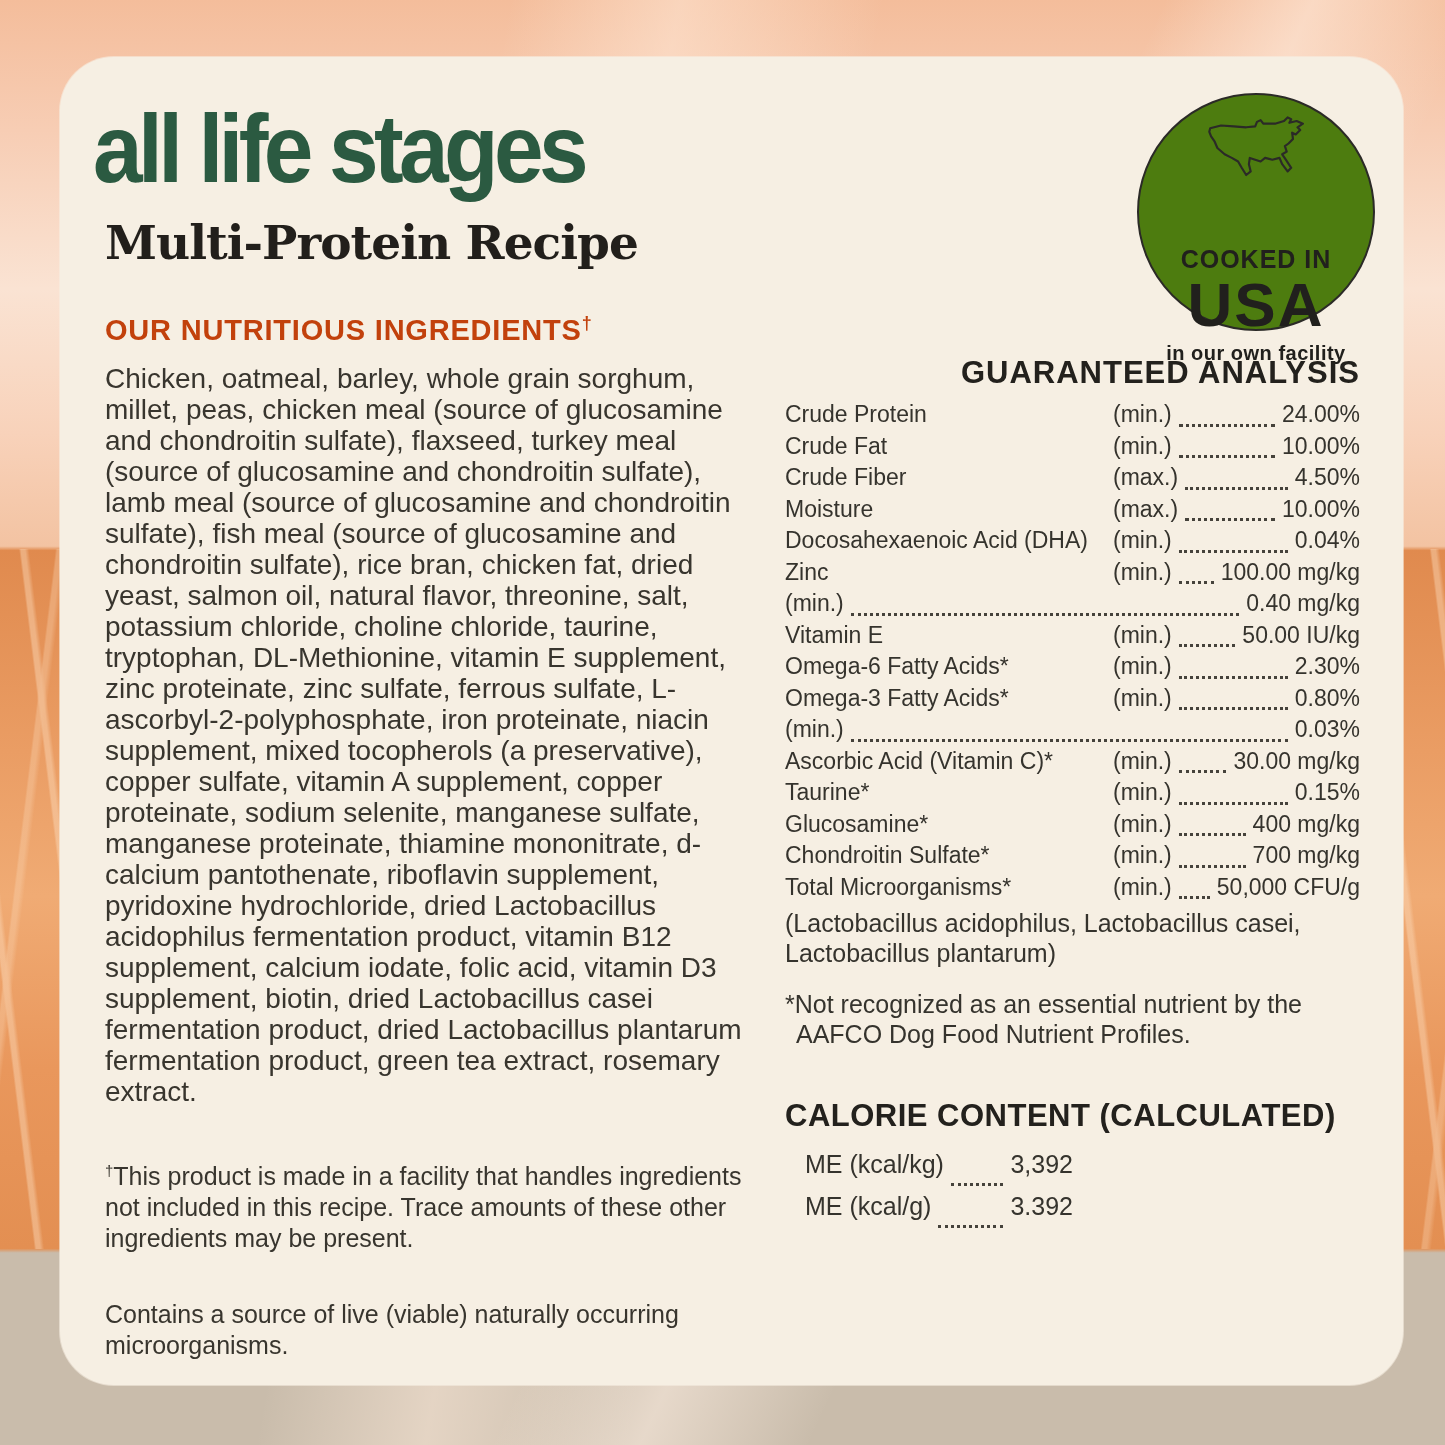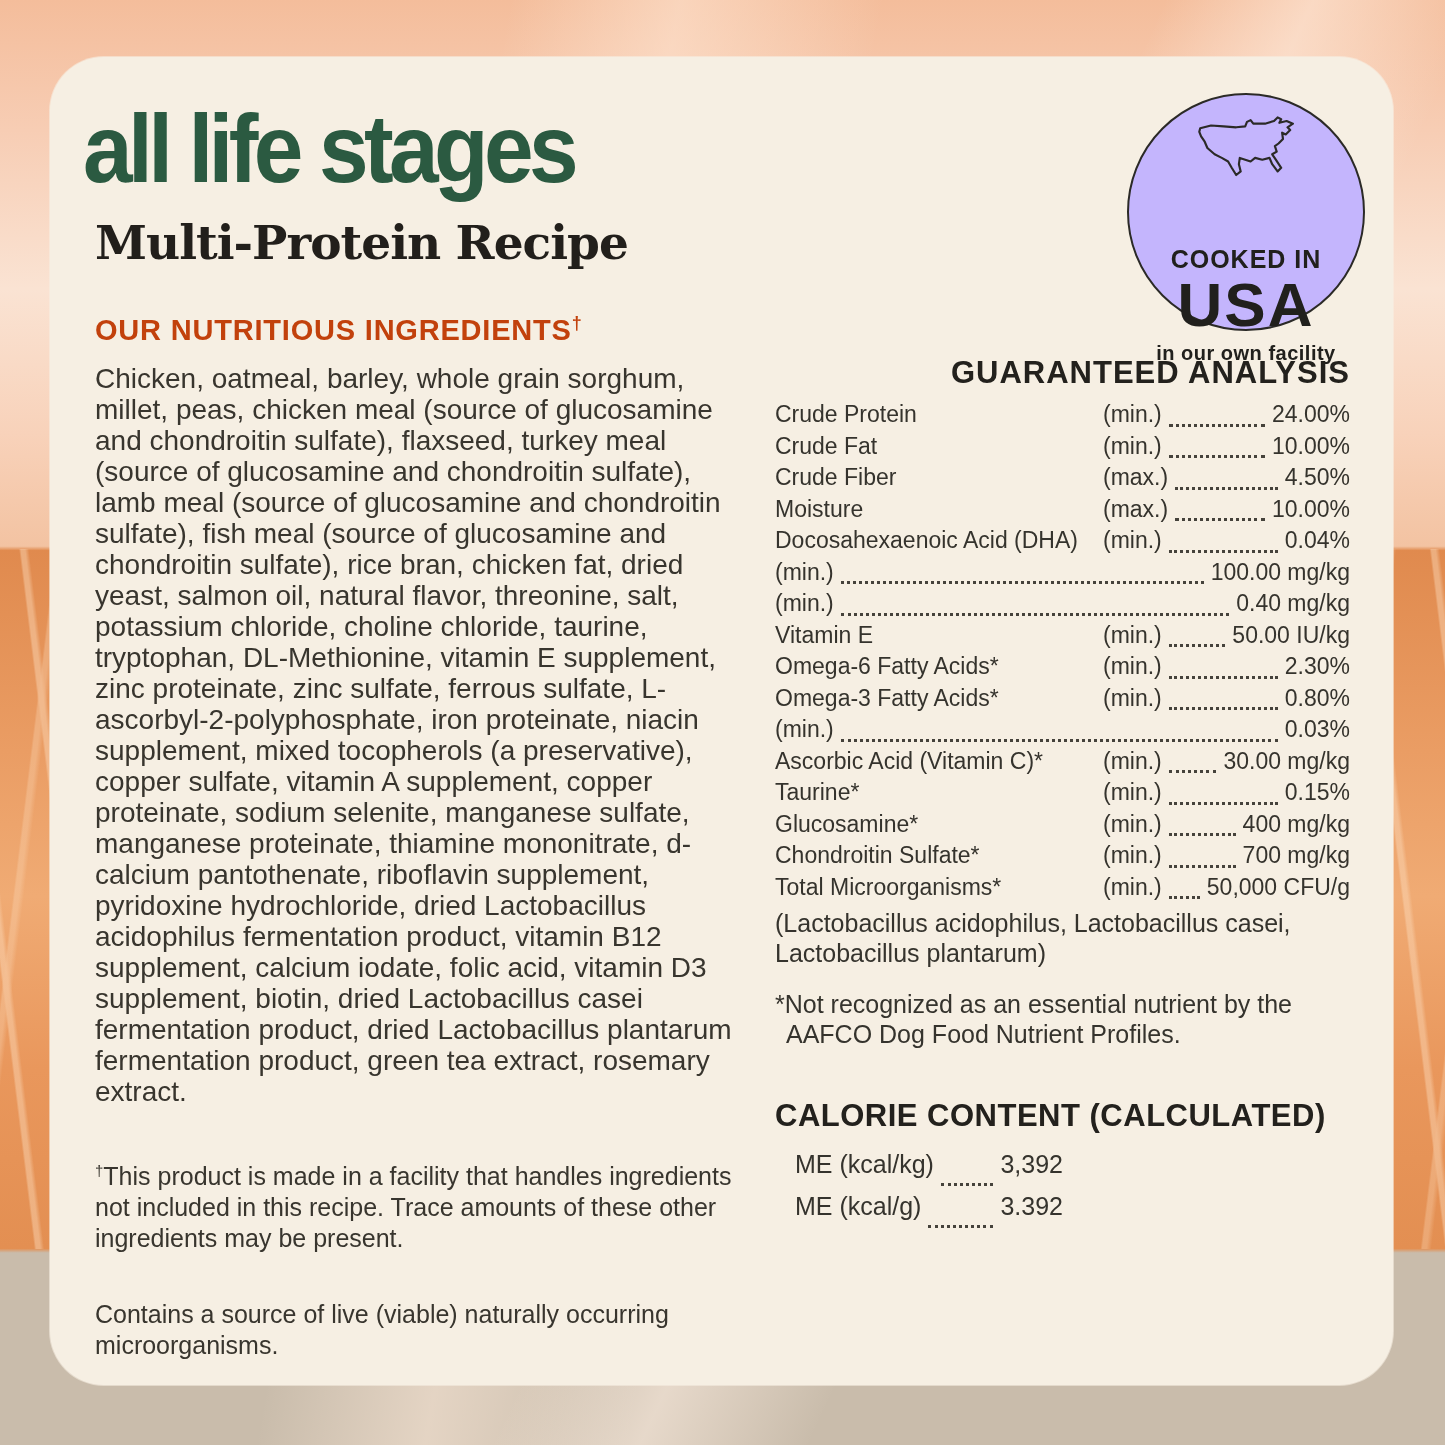--- a/index.html
+++ b/index.html
@@ -19,41 +19,41 @@
         #e08a4e 38.1%, #ea9d64 52%, #f0ab74 62%, #e9975c 74%, #e38f52 86.4%,
         #c9bcab 86.7%, #c9bcab 100%);
   }
   .bg-streaks{
     position:absolute;left:0;right:0;top:549px;height:700px;opacity:.5;
     background:
       repeating-linear-gradient(83deg, rgba(252,222,192,0) 0 34px, rgba(252,222,192,.85) 36px 40px, rgba(252,222,192,0) 44px 70px),
       repeating-linear-gradient(97deg, rgba(247,201,162,0) 0 55px, rgba(250,214,180,.7) 57px 61px, rgba(247,201,162,0) 66px 120px);
   }
   .card{
-    position:absolute;left:50px;top:57px;width:1343px;height:1328px;
+    position:absolute;left:60px;top:57px;width:1343px;height:1328px;
     background:#f6efe3;border-radius:54px;
     box-shadow:0 0 0 1px rgba(246,239,227,.6);
   }
   
   .title{
     position:absolute;left:33px;top:44px;margin:0;
     font-family:"Liberation Sans",sans-serif;
     font-size:96px;font-weight:700;letter-spacing:-5px;line-height:1;
     color:#2b5a41;transform:scaleX(.93);transform-origin:left top;white-space:nowrap;
   }
   .subtitle{
     position:absolute;left:45px;top:160px;margin:0;
     font-family:"DejaVu Serif","Liberation Serif",serif;
     font-size:47px;font-weight:700;letter-spacing:-1px;line-height:1.1;
     color:#221f1b;white-space:nowrap;
   }
   
   .badge{
     position:absolute;left:1077px;top:36px;width:234px;height:234px;
-    border:2px solid #2b2a27;border-radius:50%;background:#c4b5fd;
+    border:2px solid #2b2a27;border-radius:50%;background:#4d7c0f;
     text-align:center;color:#21201d;
   }
   .badge .map{position:absolute;left:64px;top:17px;width:108px;height:72px;}
   .badge .l1{position:absolute;left:0;right:0;top:150px;font-size:25px;font-weight:700;letter-spacing:1px;}
   .badge .l2{position:absolute;left:0;right:0;top:174px;font-size:62px;font-weight:700;letter-spacing:2px;}
   .badge .l3{position:absolute;left:0;right:0;top:247px;font-size:20px;font-weight:700;letter-spacing:.5px;}
   
   .left-col{
     position:absolute;left:45px;top:256px;width:664px;color:#38352e;
   }
@@ -139,20 +139,21 @@
           <span class="dots"></span>
           <span class="ga-value">10.00%</span>
         </div>
       <div class="ga-row">
           <span class="ga-label">Docosahexaenoic Acid (DHA)</span>
           <span class="ga-qual">(min.)</span>
           <span class="dots"></span>
           <span class="ga-value">0.04%</span>
         </div>
       <div class="ga-row">
+          <span class="ga-label">Zinc</span>
           <span class="ga-qual">(min.)</span>
           <span class="dots"></span>
           <span class="ga-value">100.00 mg/kg</span>
         </div>
       <div class="ga-row">
           <span class="ga-qual">(min.)</span>
           <span class="dots"></span>
           <span class="ga-value">0.40 mg/kg</span>
         </div>
       <div class="ga-row">

